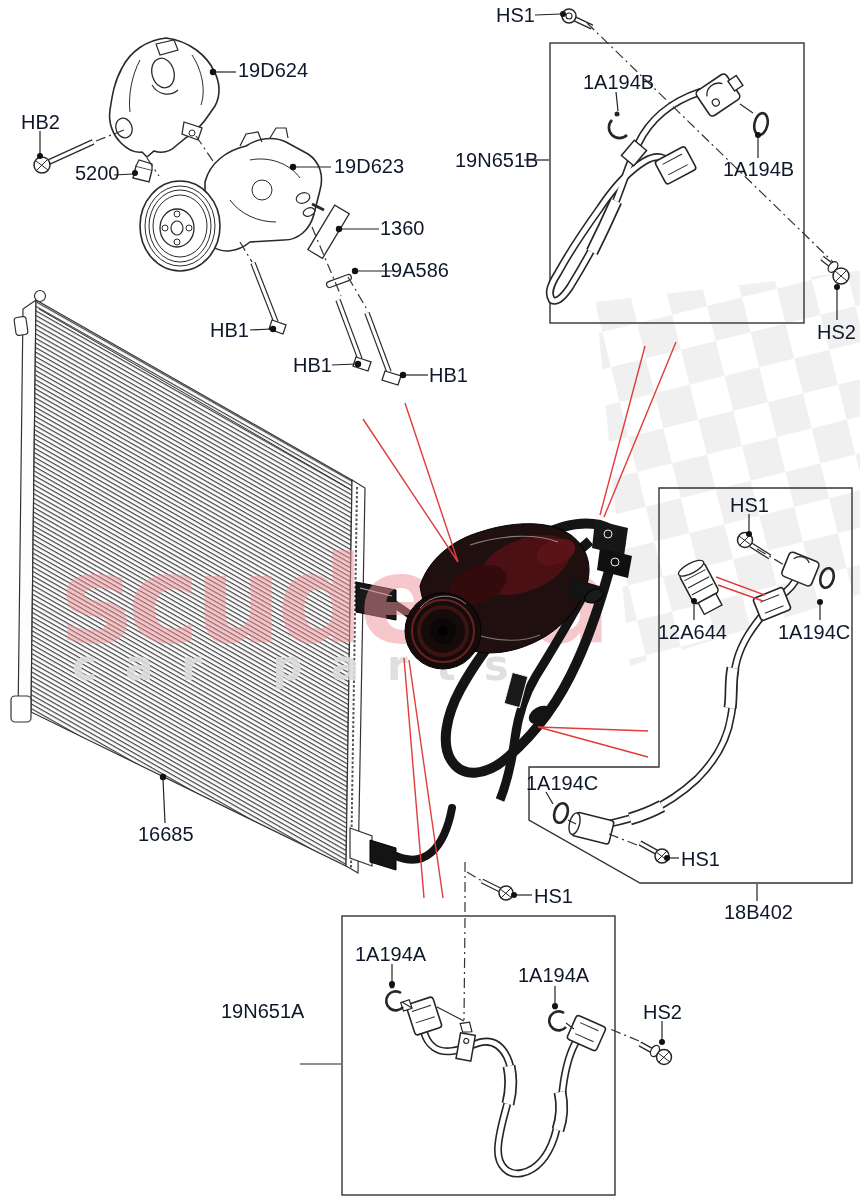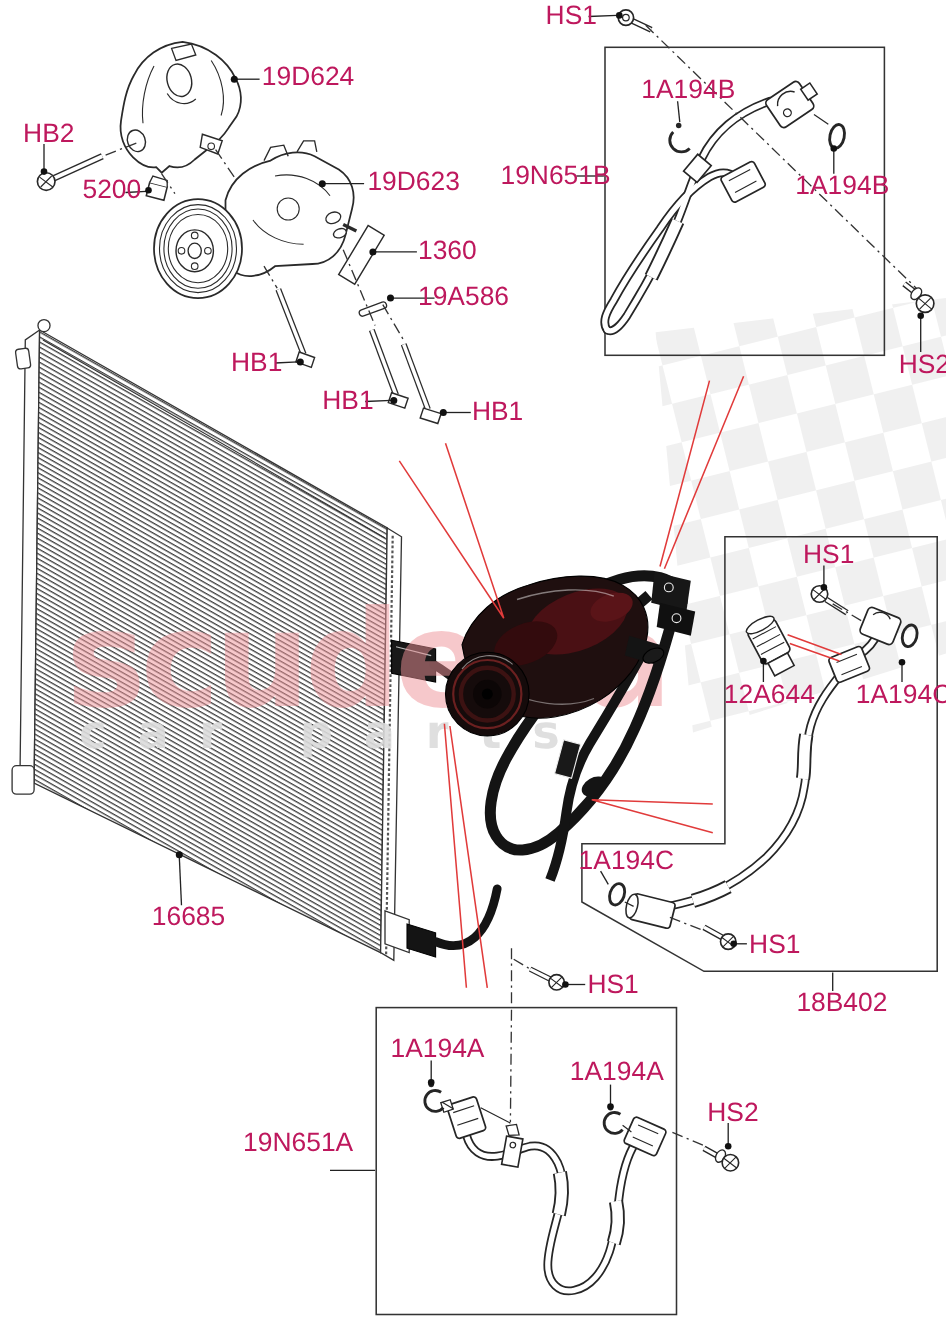--- a/index.html
+++ b/index.html
@@ -1,19 +1,19 @@
 <!DOCTYPE html>
 <html><head>
 <meta charset="utf-8">
 <style>
   html,body{margin:0;padding:0;background:#fff;}
   #stage{position:relative;width:860px;height:1200px;background:#fff;overflow:hidden;
          font-family:"Liberation Sans",sans-serif;}
   #stage svg{position:absolute;left:0;top:0;}
-  .lbl{position:absolute;font-size:24px;line-height:22px;color:#be185d;white-space:nowrap;
+  .lbl{position:absolute;font-size:20px;line-height:22px;color:#0f172a;white-space:nowrap;
        cursor:pointer;user-select:none;}
   .wm-main{font-family:"DejaVu Sans",sans-serif;font-weight:bold;letter-spacing:-5px;}
   .wm-sub{font-family:"DejaVu Sans",sans-serif;font-weight:bold;letter-spacing:28px;}
 </style>
 </head>
 <body>
 
 <div id="stage">
 
 <svg width="860" height="1200" viewBox="0 0 860 1200">
@@ -363,15 +363,15 @@
 <div class="lbl" style="left:730px;top:494px">HS1</div>
 <div class="lbl" style="left:658px;top:621px">12A644</div>
 <div class="lbl" style="left:778px;top:621px">1A194C</div>
 <div class="lbl" style="left:526px;top:772px">1A194C</div>
 <div class="lbl" style="left:534px;top:885px">HS1</div>
 <div class="lbl" style="left:681px;top:848px">HS1</div>
 <div class="lbl" style="left:724px;top:901px">18B402</div>
 <div class="lbl" style="left:355px;top:943px">1A194A</div>
 <div class="lbl" style="left:518px;top:964px">1A194A</div>
 <div class="lbl" style="left:643px;top:1001px">HS2</div>
-<div class="lbl" style="left:221px;top:1028px">19N651A</div>
+<div class="lbl" style="left:221px;top:1000px">19N651A</div>
 
 </div>
 
 </body></html>

